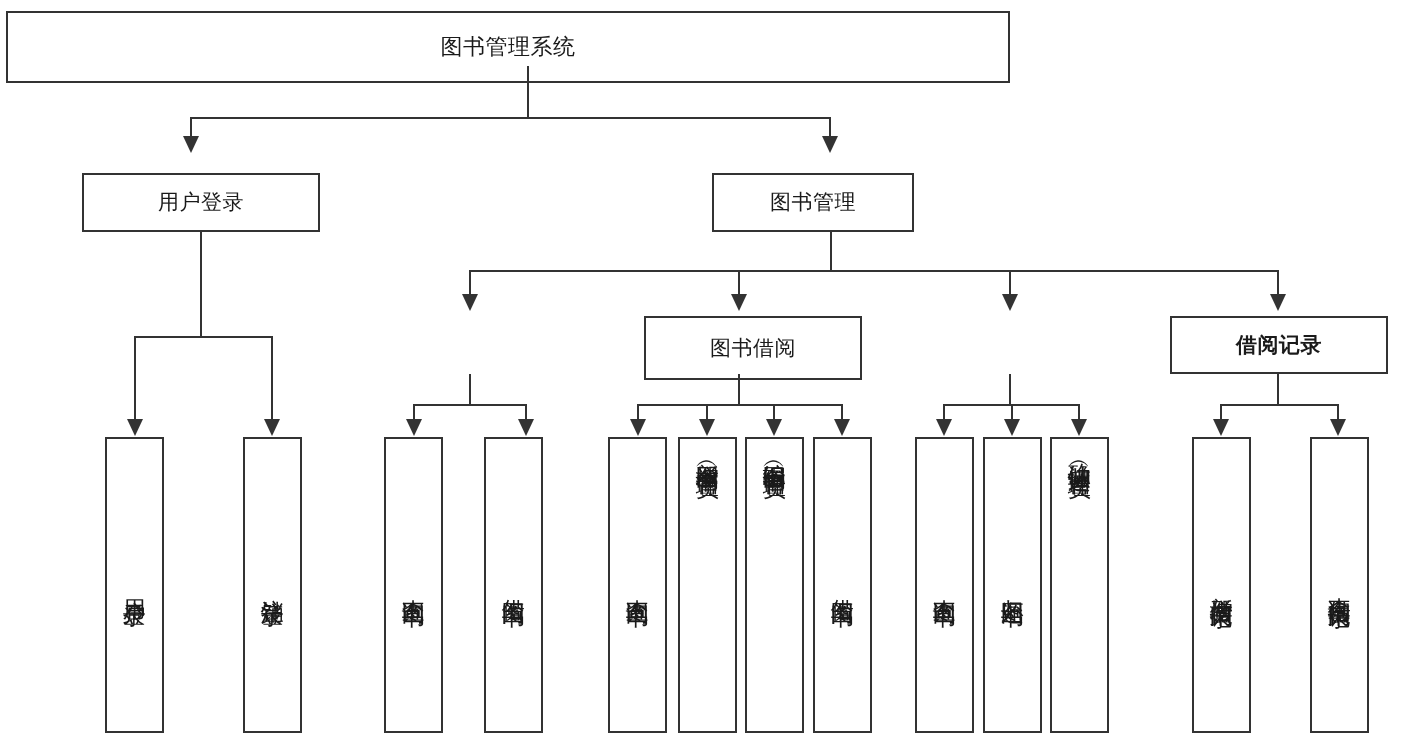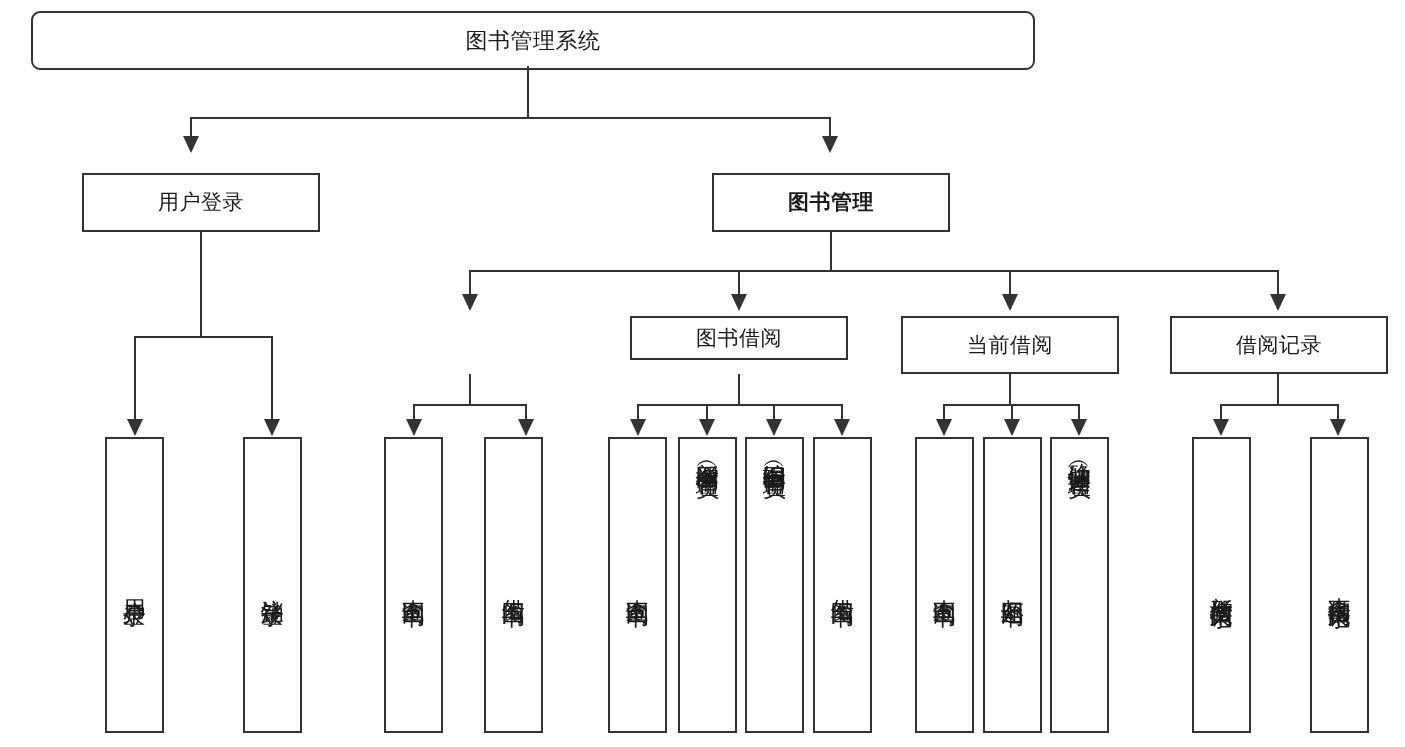--- a/index.html
+++ b/index.html
@@ -76,38 +76,38 @@
     white-space:nowrap;
     letter-spacing:0.5px;
     font-family:"DejaVu Sans","Liberation Sans",sans-serif;
   }
 </style>
 </head>
 <body>
 
 <div id="canvas">
 
-  <div class="node root horiz" style="left:31px;top:11px;width:1004px;height:59px;border-radius:9px;">
+  <div class="node root horiz" style="left:6px;top:11px;width:1004px;height:72px;">
     <span class="label">图书管理系统</span>
   </div>
 
   <div class="ln v" style="left:527px;top:66px;width:2px;height:52px;"></div>
 
   <div class="ln h" style="left:190px;top:117px;width:640px;height:2px;"></div>
 
   <div class="ln v" style="left:190px;top:117px;width:2px;height:22px;"></div>
   <div class="arrow" style="left:183px;top:136px;"></div>
   <div class="ln v" style="left:829px;top:117px;width:2px;height:22px;"></div>
   <div class="arrow" style="left:822px;top:136px;"></div>
 
   <div class="node horiz" style="left:82px;top:173px;width:238px;height:59px;">
     <span class="label">用户登录</span>
   </div>
 
-  <div class="node horiz" style="left:712px;top:173px;width:238px;height:59px;font-weight:bold;">
+  <div class="node horiz" style="left:712px;top:173px;width:202px;height:59px;">
     <span class="label">图书管理</span>
   </div>
 
   <div class="ln v" style="left:200px;top:232px;width:2px;height:105px;"></div>
   <div class="ln h" style="left:134px;top:336px;width:138px;height:2px;"></div>
   <div class="ln v" style="left:134px;top:336px;width:2px;height:85px;"></div>
   <div class="arrow" style="left:127px;top:419px;"></div>
   <div class="ln v" style="left:271px;top:336px;width:2px;height:85px;"></div>
   <div class="arrow" style="left:264px;top:419px;"></div>
 
@@ -120,29 +120,26 @@
   <div class="ln v" style="left:738px;top:270px;width:2px;height:26px;"></div>
   <div class="arrow" style="left:731px;top:294px;"></div>
 
   <div class="ln v" style="left:1009px;top:270px;width:2px;height:26px;"></div>
   <div class="arrow" style="left:1002px;top:294px;"></div>
 
   <div class="ln v" style="left:1277px;top:270px;width:2px;height:26px;"></div>
   <div class="arrow" style="left:1270px;top:294px;"></div>
 
 
-  <div class="node horiz" style="left:630px;top:316px;width:218px;height:44px;">
+  <div class="node horiz" style="left:644px;top:316px;width:218px;height:64px;">
     <span class="label">图书借阅</span>
   </div>
 
-  <div class="node horiz" style="left:901px;top:316px;width:218px;height:58px;">
-    <span class="label">当前借阅</span>
-  </div>
-
-  <div class="node horiz" style="left:1170px;top:316px;width:218px;height:58px;">
+
+  <div class="node horiz" style="left:1170px;top:316px;width:218px;height:58px;font-weight:bold;">
     <span class="label">借阅记录</span>
   </div>
 
   <div class="ln v" style="left:469px;top:374px;width:2px;height:32px;"></div>
   <div class="ln h" style="left:413px;top:404px;width:114px;height:2px;"></div>
   <div class="ln v" style="left:413px;top:404px;width:2px;height:18px;"></div>
   <div class="arrow" style="left:406px;top:419px;"></div>
   <div class="ln v" style="left:525px;top:404px;width:2px;height:18px;"></div>
   <div class="arrow" style="left:518px;top:419px;"></div>
 

